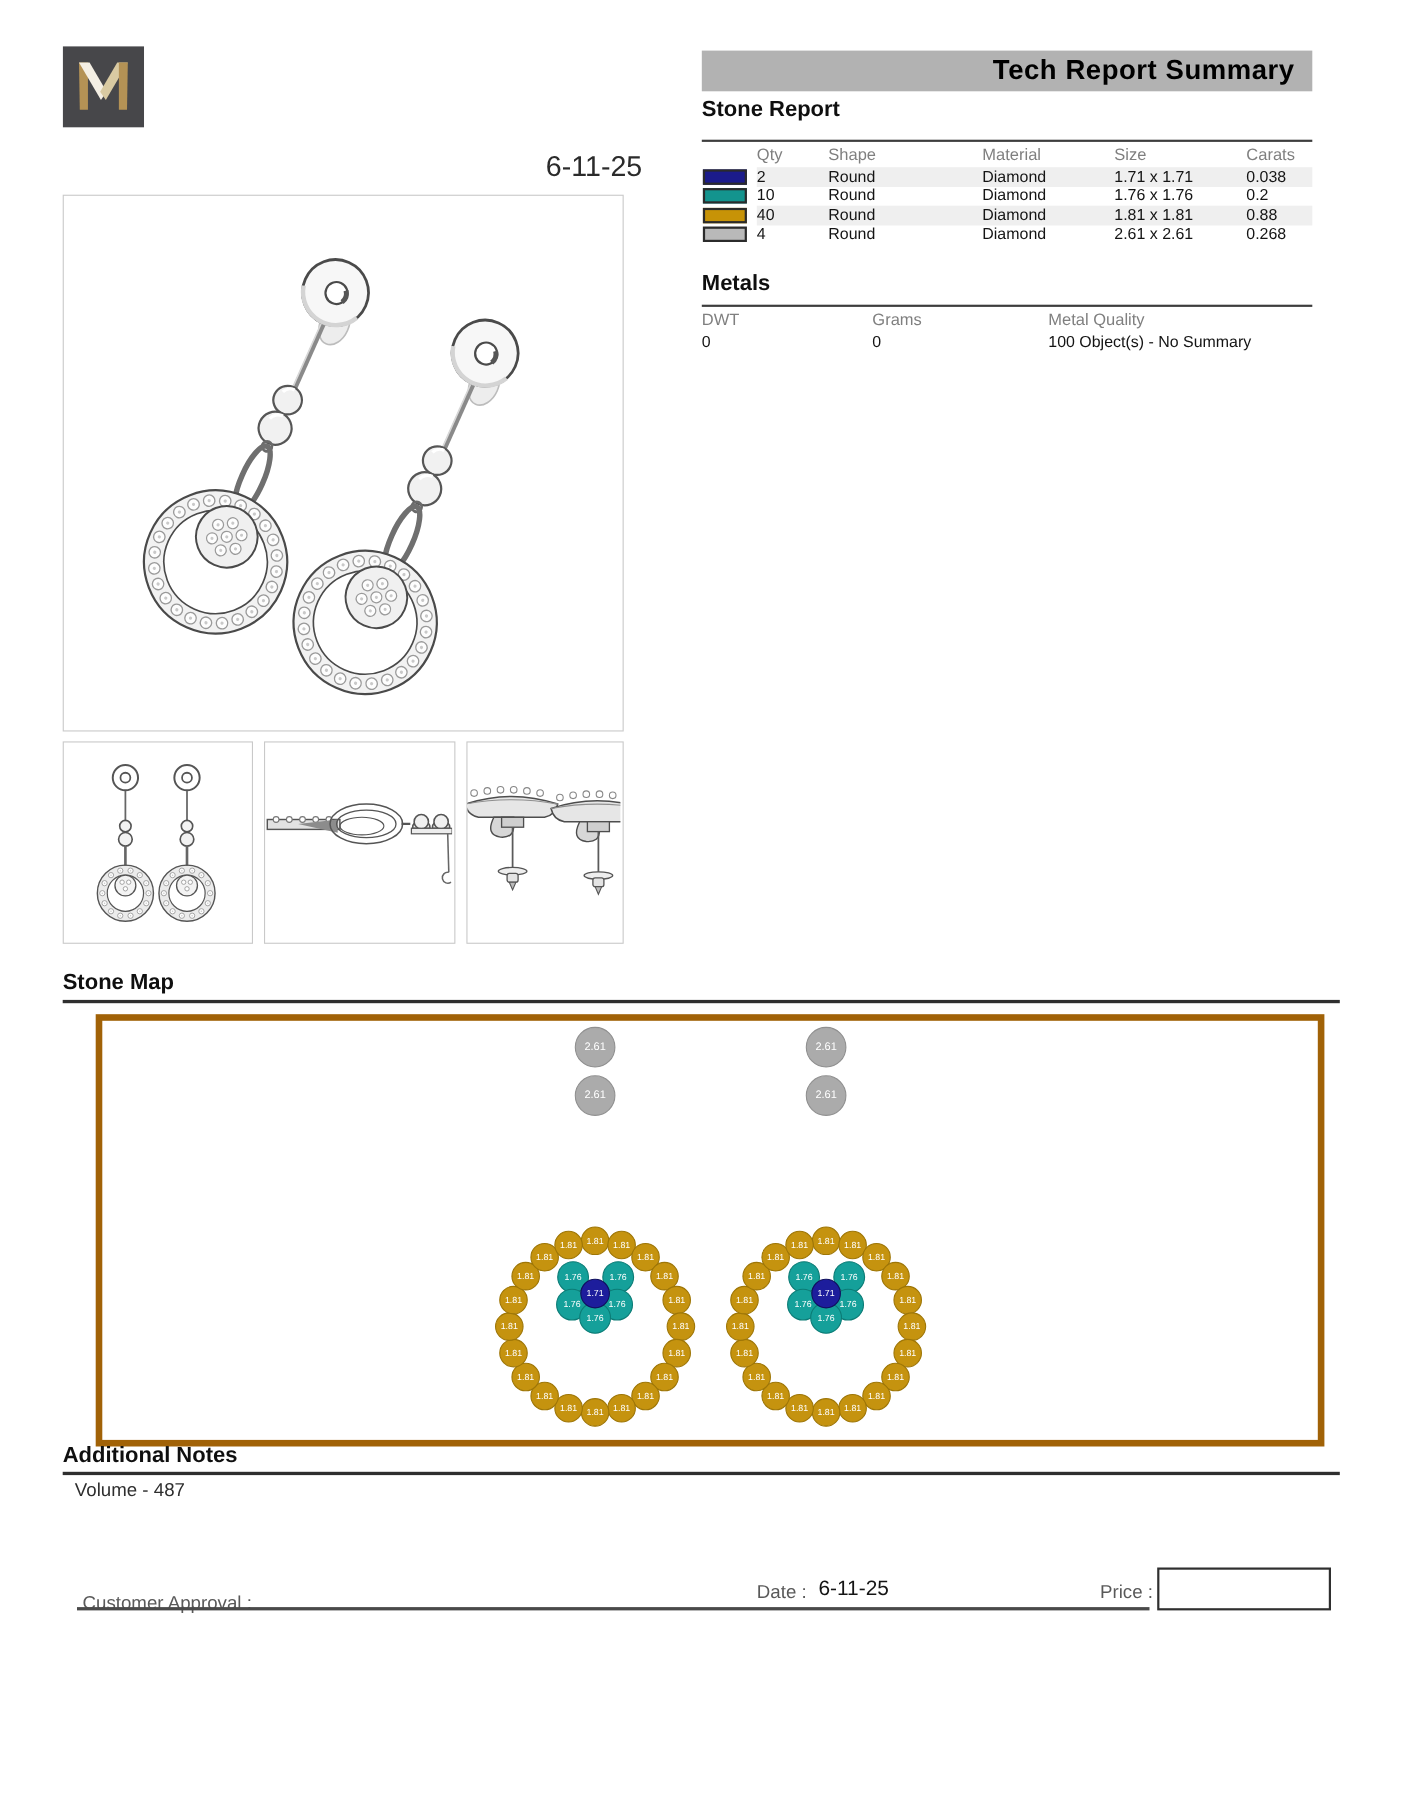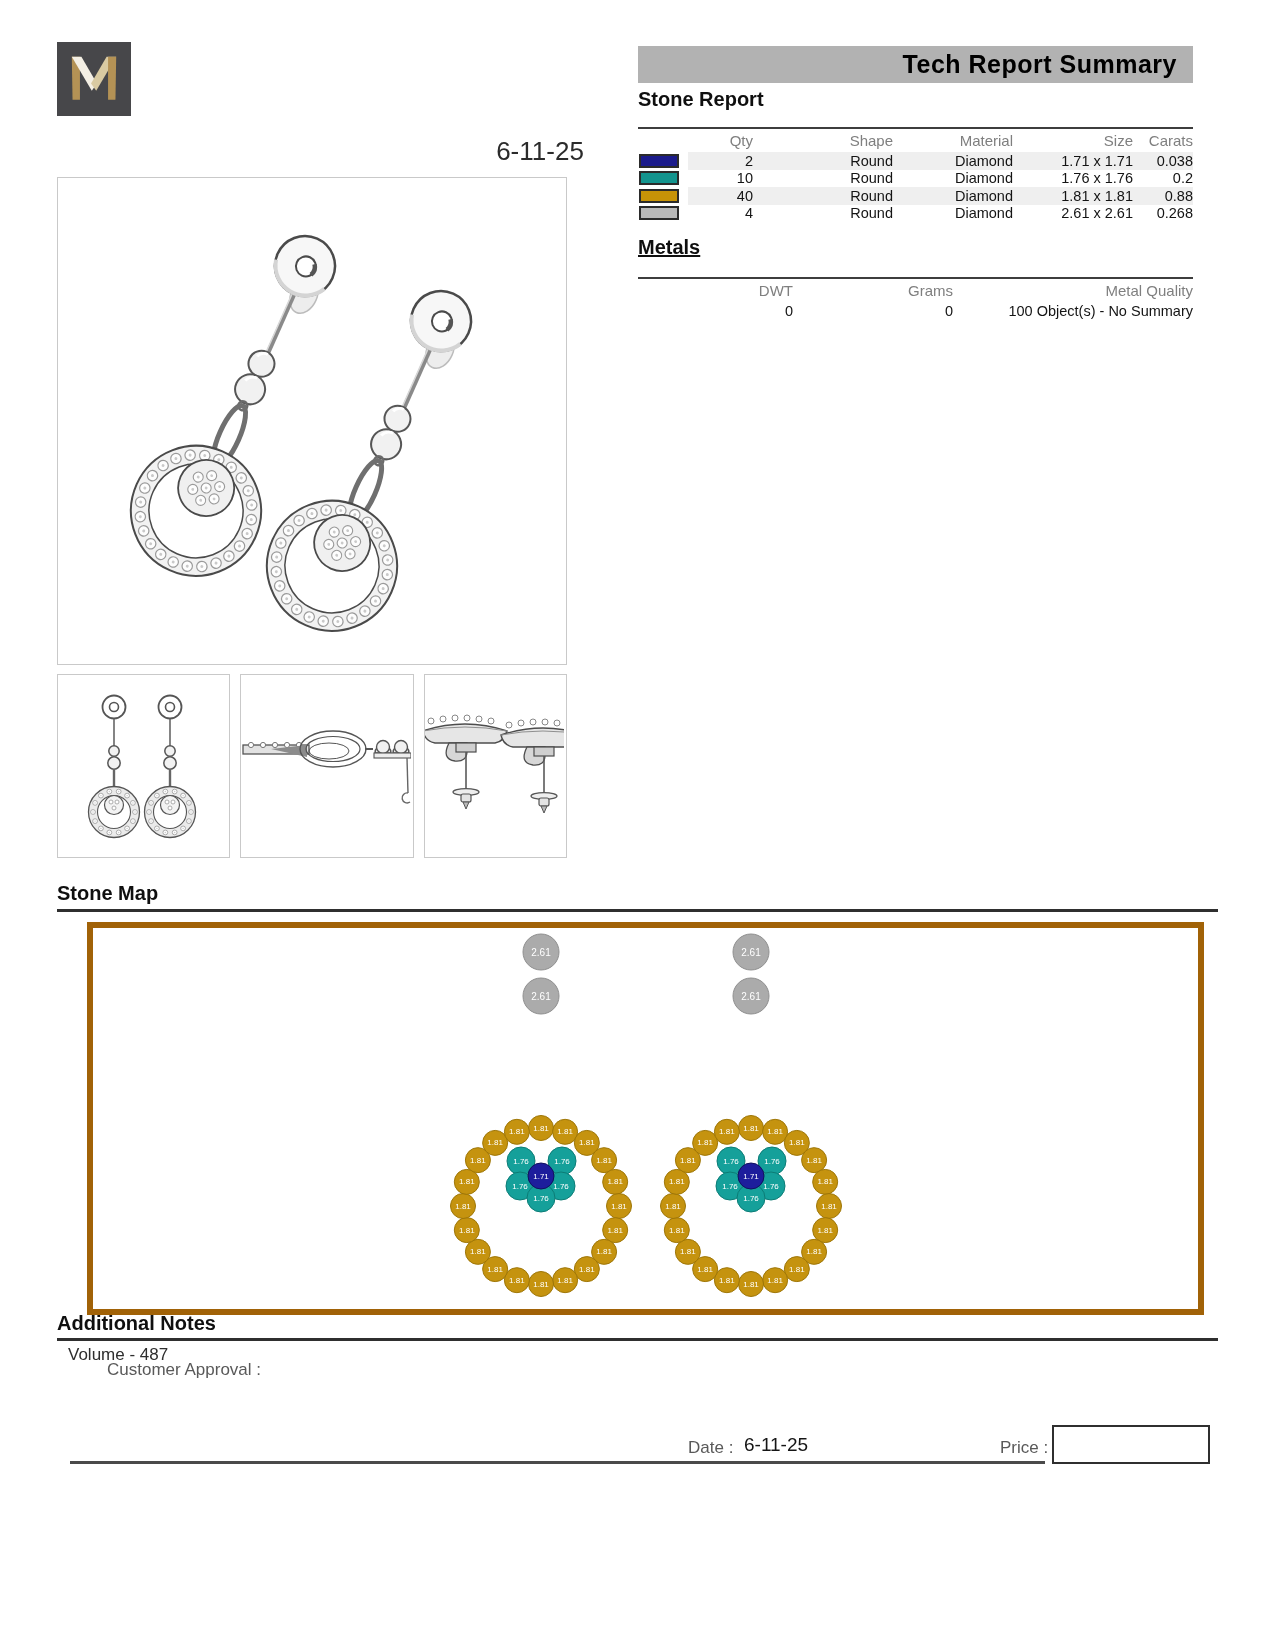--- a/index.html
+++ b/index.html
@@ -16,45 +16,45 @@
   .thumb1{left:57px;top:674px;width:171px;height:182px;}
   .thumb2{left:240px;top:674px;width:172px;height:182px;}
   .thumb3{left:424px;top:674px;width:141px;height:182px;}
   .imgbox svg{display:block;}
   
   .techbar{left:638px;top:46px;width:555px;height:37px;background:#b2b2b2;
            color:#000000;font-size:25px;font-weight:bold;text-align:right;
            line-height:37px;padding-right:16px;box-sizing:border-box;letter-spacing:.5px;}
   .h-sec{font-size:20px;font-weight:bold;color:#0f0f0f;}
   .sr-title{left:638px;top:88px;}
-  .mt-title{left:638px;top:236px;text-decoration:underline;}
+  .mt-title{left:638px;top:247px;}
   .sm-title{left:57px;top:882px;}
   .an-title{left:57px;top:1312px;}
   .rule{background:#2f2f2f;height:2.5px;}
   .rule-sm{left:57px;top:909px;width:1161px;}
   .rule-an{left:57px;top:1338px;width:1161px;}
   
   .tbl{left:638px;width:555px;}
   .tbl-stone{top:127px;}
   .tbl-metals{top:277px;}
   .thead{display:flex;border-top:2px solid #3d3d3d;height:23px;align-items:center;
          color:#7f7f7f;font-size:15px;}
   .trow{display:flex;height:17.5px;align-items:center;font-size:14.5px;color:#141414;}
   .stripe{background:#efefef;}
-  .cell{text-align:right;}
+  .cell{text-align:left;}
   .swcell{width:50px;display:flex;align-items:center;}
   .swatch{width:40px;height:14px;border:2px solid #2b2b2b;box-sizing:border-box;margin-left:1px;}
   .flexfill{display:flex;flex:1;height:100%;align-items:center;}
   
   .map-box{left:87px;top:922px;width:1105px;height:381px;border:6px solid #a16207;}
   
   .note{left:68px;top:1345px;font-size:17px;color:#2e2e2e;}
   .sigline{left:70px;top:1461px;width:975px;height:2.5px;background:#4a4a4a;}
   .flabel{font-size:17px;color:#595959;}
-  .f-cust{left:75px;top:1360px;margin-left:32px;}
+  .f-cust{left:75px;top:1448px;}
   .f-date-l{left:688px;top:1438px;}
   .f-date-v{left:744px;top:1434px;font-size:19px;color:#151515;}
   .f-price-l{left:1000px;top:1438px;}
   .price-box{left:1052px;top:1425px;width:158px;height:39px;border:2px solid #2f2f2f;background:#fff;box-sizing:border-box;}
 </style>
 </head>
 <body>
 
 <div class="page">
 

